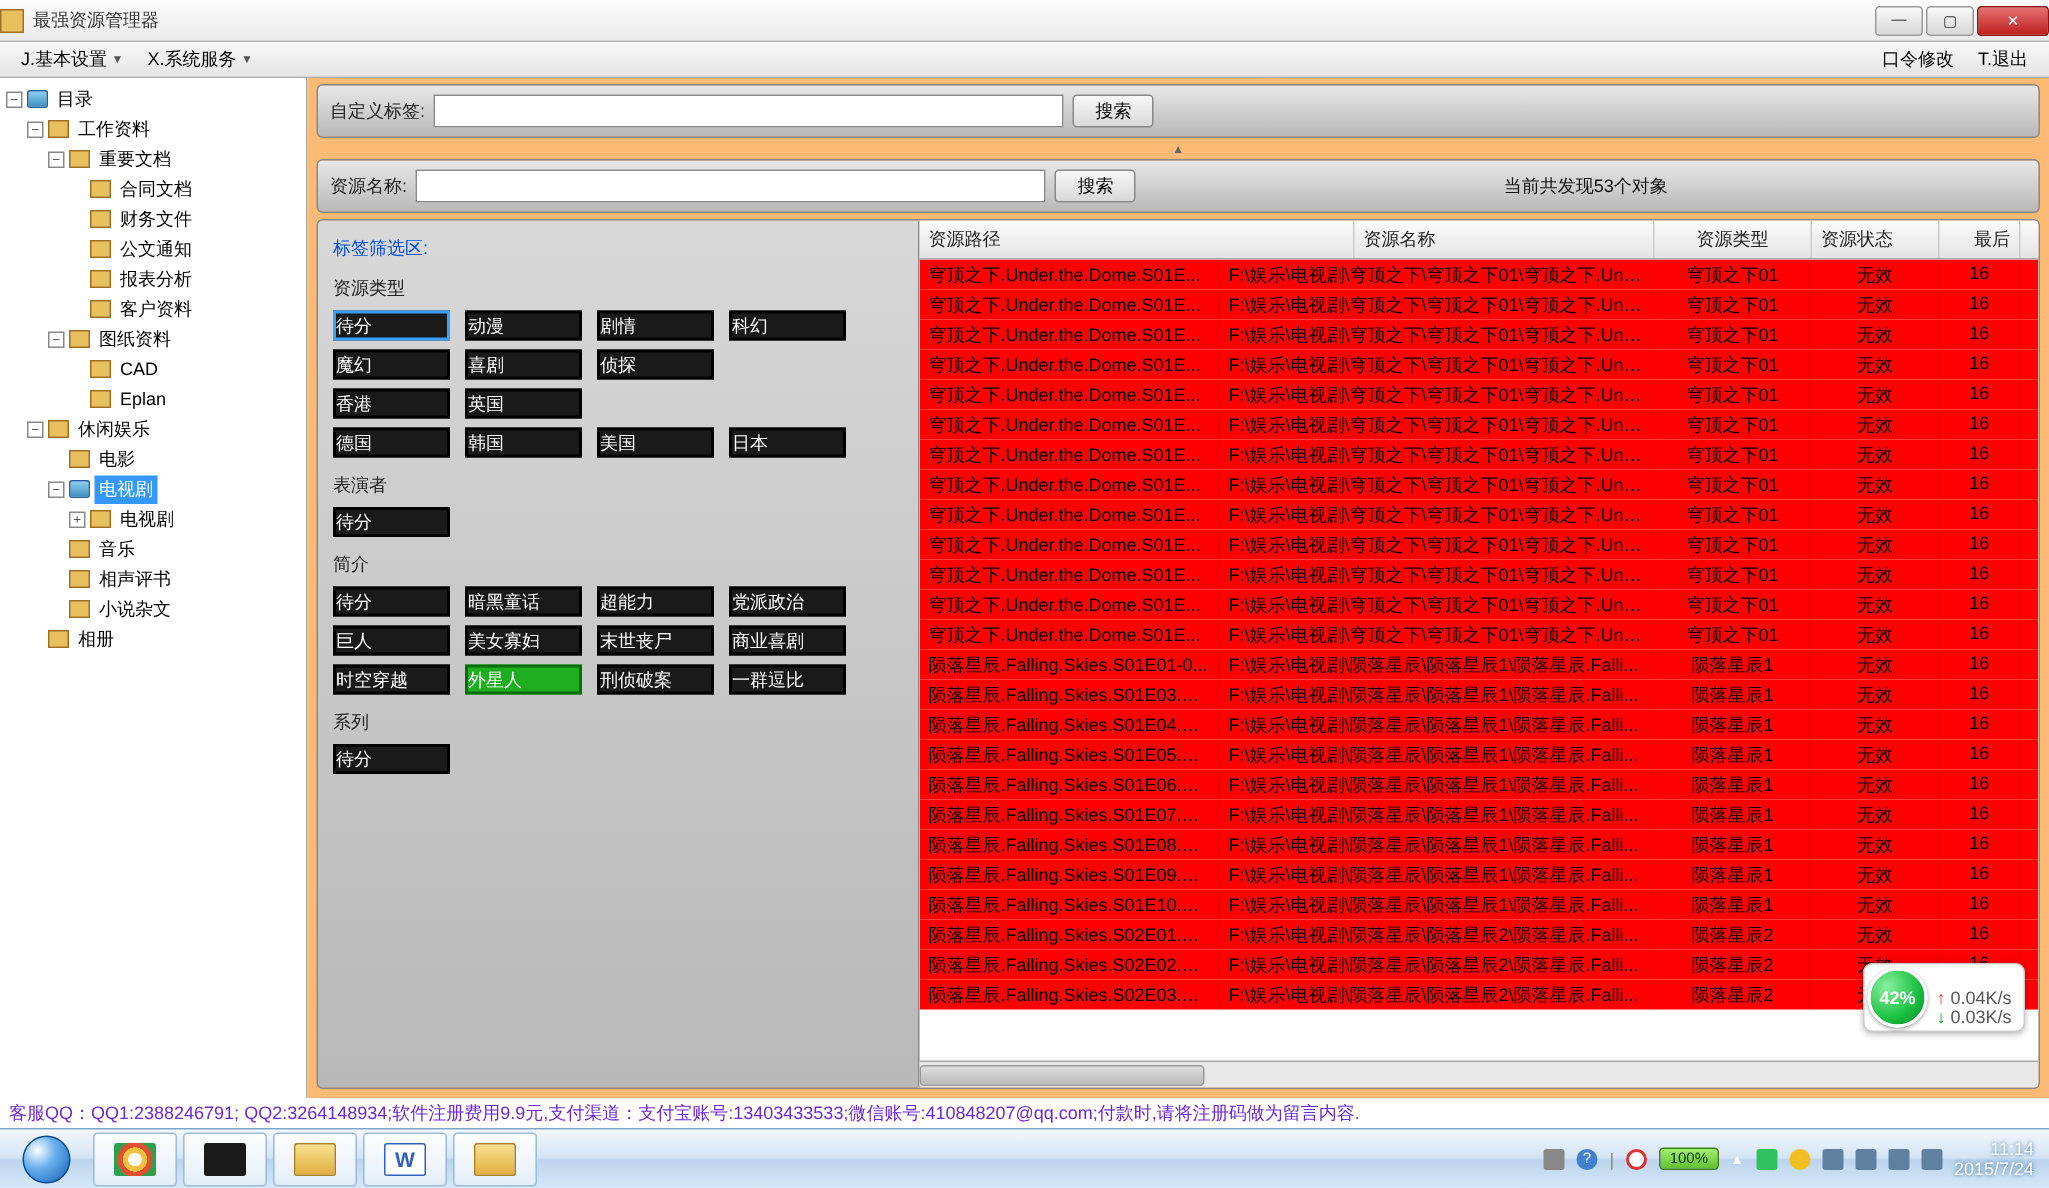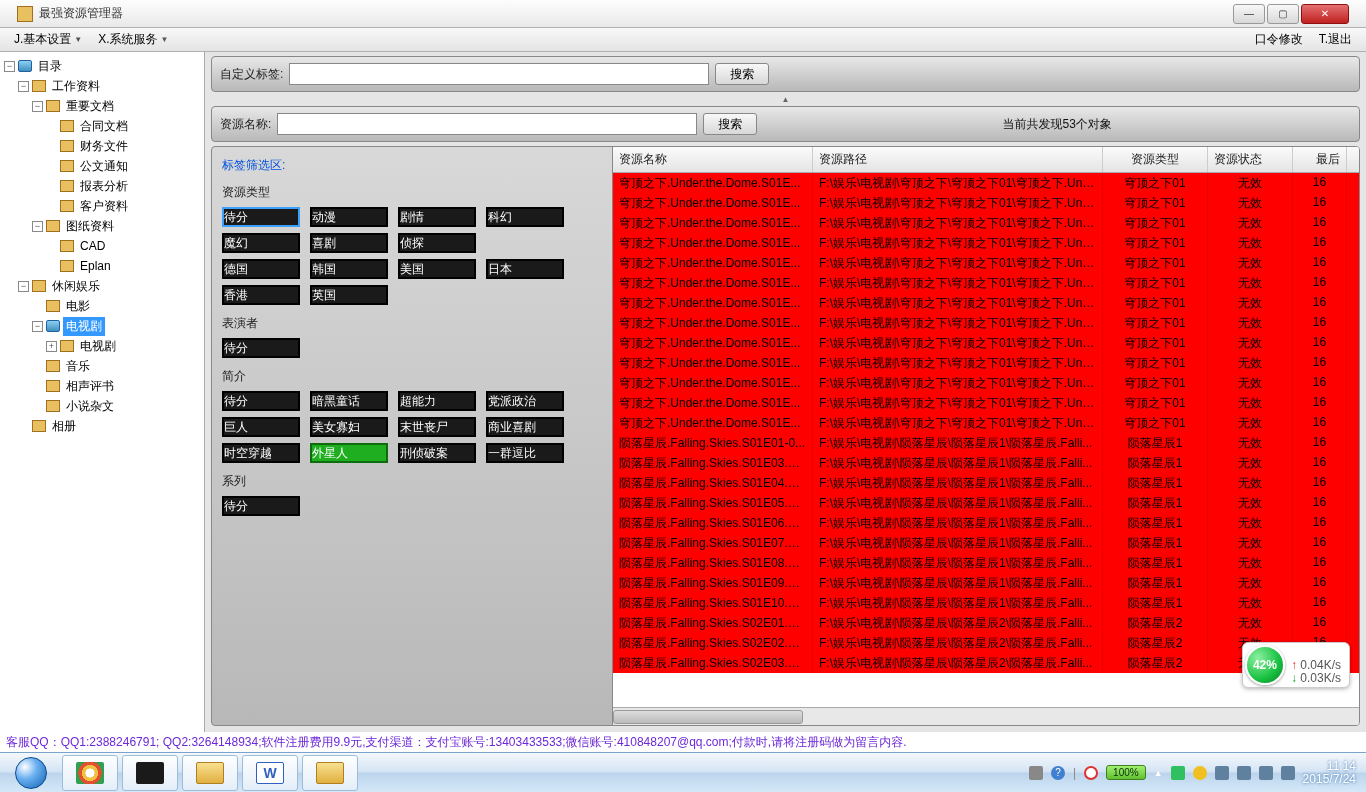--- a/index.html
+++ b/index.html
@@ -1,37 +1,37 @@
 <!DOCTYPE html>
 <html><head>
 <meta charset="utf-8">
 <style>
 * { margin:0; padding:0; box-sizing:border-box; font-family:"Microsoft YaHei",SimSun,Arial,sans-serif; font-size:12px; }
 html,body { width:1366px; height:792px; overflow:hidden; background:#fff; }
-.titlebar { height:28px; background:linear-gradient(#fdfdfd,#e9e9e9); border-bottom:1px solid #b0b0b0; display:flex; align-items:center; padding:0 17px; }
+.titlebar { height:28px; background:linear-gradient(#fdfdfd,#e9e9e9); border-bottom:1px solid #b0b0b0; display:flex; align-items:center; padding:0 0; }
 .titlebar .ico { width:16px; height:16px; background:#e8c060; border:1px solid #a07020; margin-right:6px; }
 .titlebar .ttl { flex:1; color:#333; }
 .winbtns { display:flex; gap:2px; }
 .winbtn { width:32px; height:20px; background:linear-gradient(#f8f8f8,#d8d8d8); border:1px solid #999; border-radius:3px; display:flex; align-items:center; justify-content:center; font-size:10px; color:#333; }
 .winbtn.close { width:48px; background:linear-gradient(#e47070,#c02020); color:#fff; border-color:#901010; }
 .menubar { height:24px; background:linear-gradient(#f8f8f8,#e4e4e4); border-bottom:1px solid #b0b0b0; display:flex; align-items:center; padding:0 6px; }
 .menubar .mitem { padding:2px 8px; display:flex; align-items:center; gap:3px; cursor:default;justify-content:space-between; }
 .menubar .mitem .drop { font-size:8px; color:#555; }
 .menubar .spacer { flex:1; }
 .body { display:flex; height:calc(792px - 28px - 24px - 20px - 40px); }
 .tree { width:205px; border-right:1px solid #aaa; background:#fff; overflow:auto; padding:4px 2px; }
 .tnode { display:flex; align-items:center; gap:3px; height:20px; padding-left:2px; white-space:nowrap; }
 .tnode .tog { width:11px; height:11px; border:1px solid #888; display:inline-flex; align-items:center; justify-content:center; font-size:9px; line-height:9px; color:#555; background:#fff; }
 .tnode .tog.empty { border:none; }
 .tnode .fico { width:14px; height:12px; background:#e8c060; border:1px solid #a07020; }
 .tnode .cico { width:14px; height:12px; background:linear-gradient(#8cd0f0,#4090c0); border:1px solid #2060a0; border-radius:2px; }
 .tnode .lbl { padding:1px 3px; }
 .tnode.sel .lbl { background:#3399ff; color:#fff; }
 .i1{margin-left:14px}.i2{margin-left:28px}.i3{margin-left:42px}
-.main { flex:1; display:flex; flex-direction:column; background:#e5e5e5; }
+.main { flex:1; display:flex; flex-direction:column; background:#fdba74; }
 .panel { margin:4px 6px; border:1px solid #888; border-radius:4px; background:linear-gradient(#e8e8e8,#b8b8b8); padding:6px 8px; display:flex; align-items:center; gap:6px; }
 .panel .lab { color:#222; }
 .panel input { width:420px; height:22px; border:1px solid #888; background:#fff; padding:0 4px; }
 .panel .btn { width:54px; height:22px; background:linear-gradient(#f8f8f8,#d8d8d8); border:1px solid #888; border-radius:3px; text-align:center; line-height:20px; }
 .panel .cnt { flex:1; text-align:center; color:#111; }
 .lower { flex:1; display:flex; margin:0 6px 6px 6px; border:1px solid #888; border-radius:4px; background:linear-gradient(#d8d8d8,#b8b8b8); overflow:hidden; }
 .filters { width:400px; padding:10px 10px; color:#111; overflow:hidden; }
 .filters .head { color:#0050e0; margin-bottom:8px; }
 .filters .glab { margin:10px 0 6px 0; color:#222; }
 .tagrow { display:flex; gap:10px; margin-bottom:6px; }
@@ -217,29 +217,29 @@
               <div class="tag">科幻</div>
             </div>
             <div class="tagrow">
               <div class="tag">魔幻</div>
               <div class="tag">喜剧</div>
               <div class="tag">侦探</div>
             </div>
           </div>
         <div id="region-tags">
             <div class="tagrow">
+              <div class="tag">香港</div>
+              <div class="tag">英国</div>
+            </div>
+            <div class="tagrow">
               <div class="tag">德国</div>
               <div class="tag">韩国</div>
               <div class="tag">美国</div>
               <div class="tag">日本</div>
             </div>
-            <div class="tagrow">
-              <div class="tag">香港</div>
-              <div class="tag">英国</div>
-            </div>
           </div>
         <div class="glab">表演者</div>
         <div id="actor-tags">
             <div class="tagrow">
               <div class="tag">待分</div>
             </div>
           </div>
         <div class="glab">简介</div>
         <div id="intro-tags">
             <div class="tagrow">
@@ -264,22 +264,22 @@
         <div class="glab">系列</div>
         <div id="series-tags">
             <div class="tagrow">
               <div class="tag">待分</div>
             </div>
           </div>
       </div>
 
       <div class="table">
         <div class="thead">
+          <div class="th c2">资源路径</div>
           <div class="th c1">资源名称</div>
-          <div class="th c2">资源路径</div>
           <div class="th c3">资源类型</div>
           <div class="th c4">资源状态</div>
           <div class="th c5">最后</div>
         </div>
         <div class="tbody" id="tbody">
             <div class="tr">
               <div class="td c1">穹顶之下.Under.the.Dome.S01E...</div>
               <div class="td c2">F:\娱乐\电视剧\穹顶之下\穹顶之下01\穹顶之下.Und...</div>
               <div class="td c3">穹顶之下01</div>
               <div class="td c4">无效</div>

